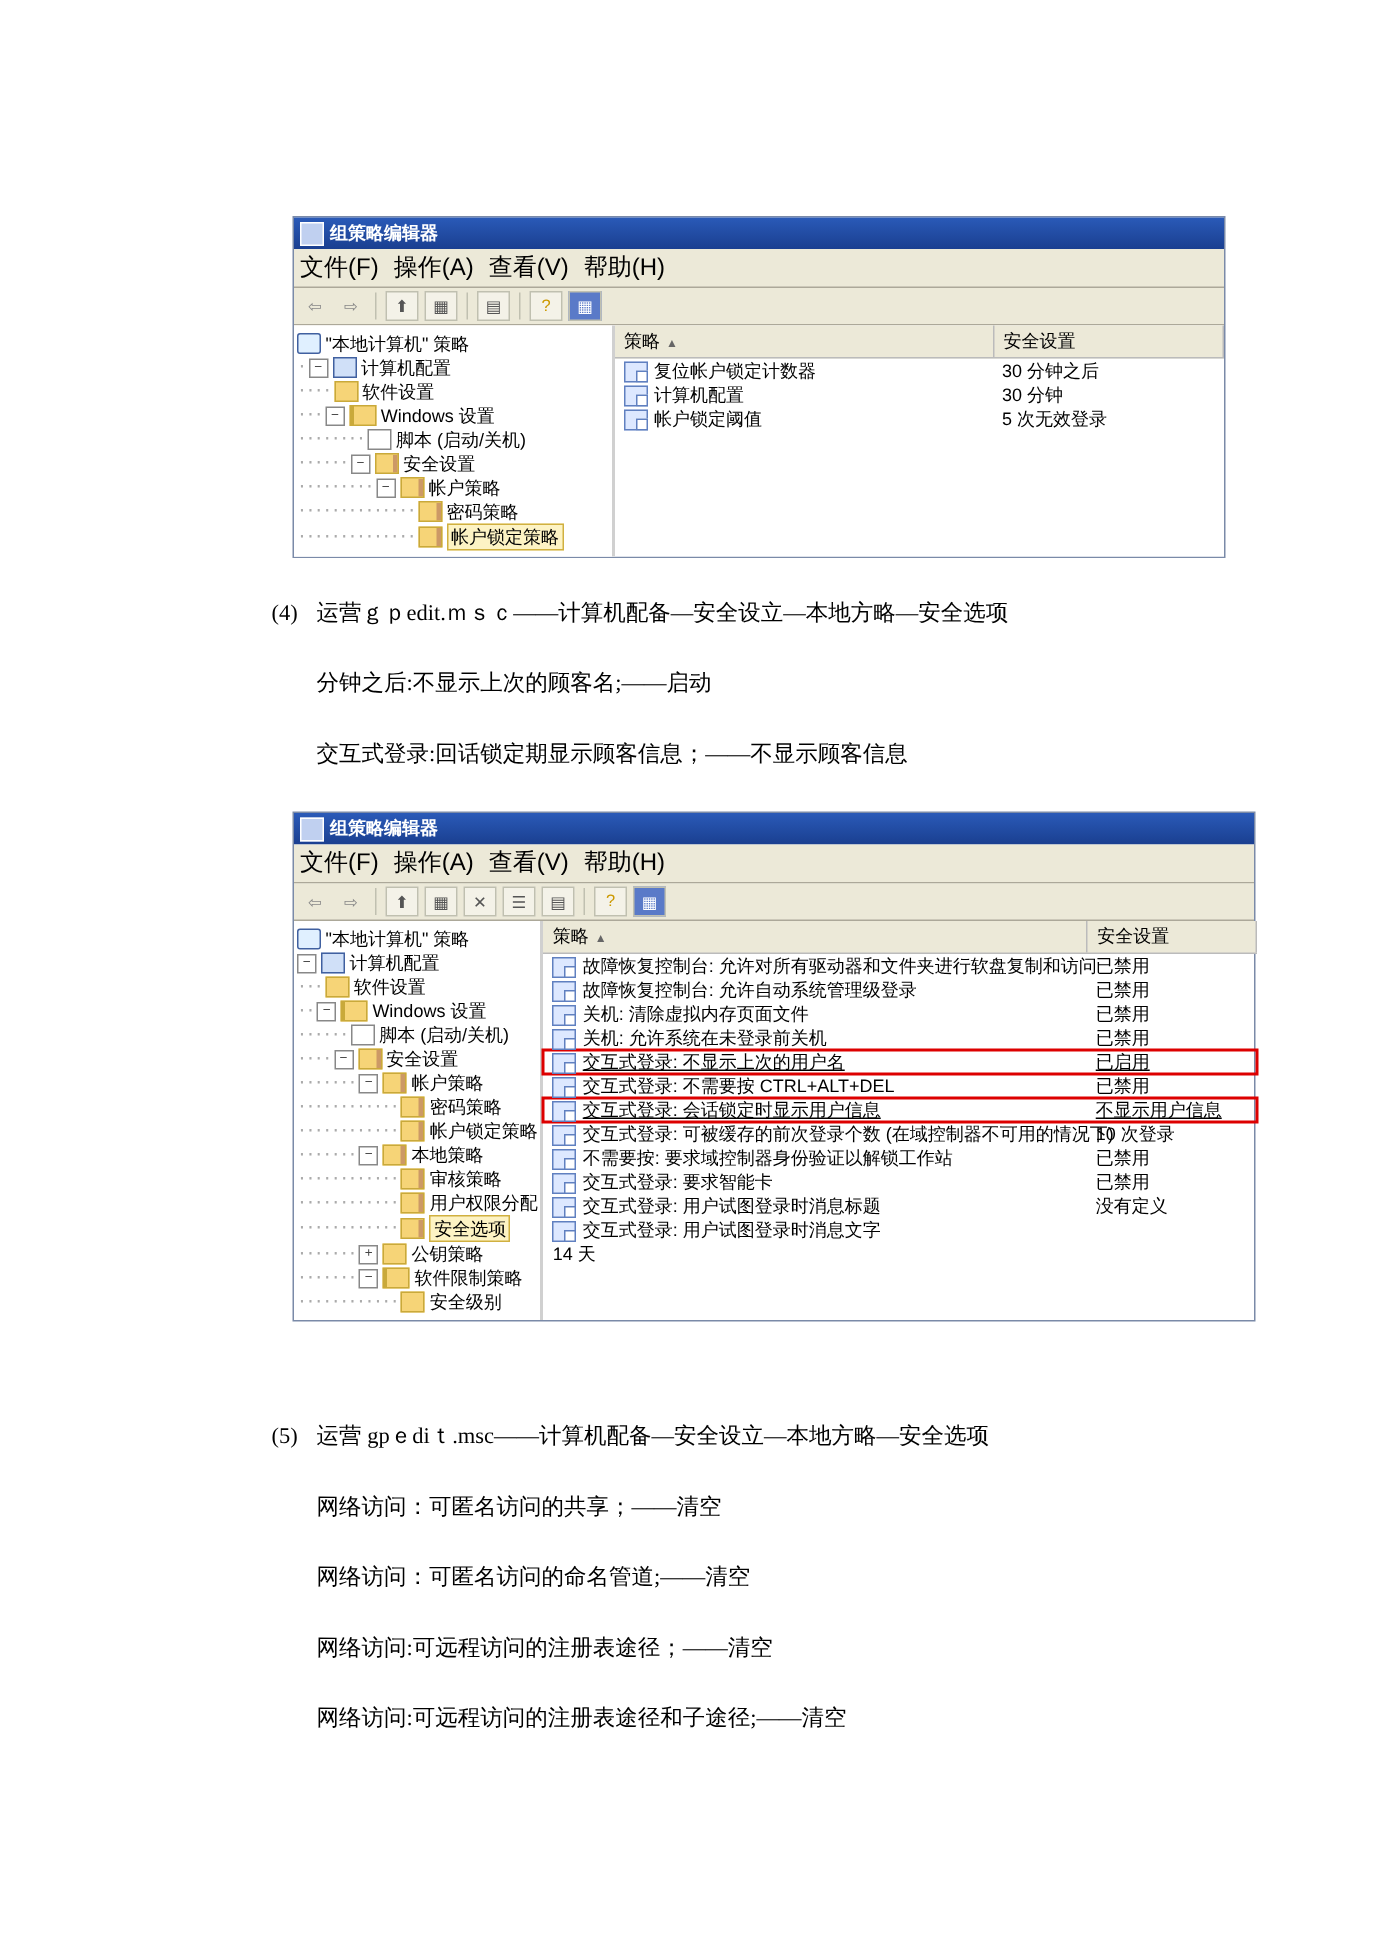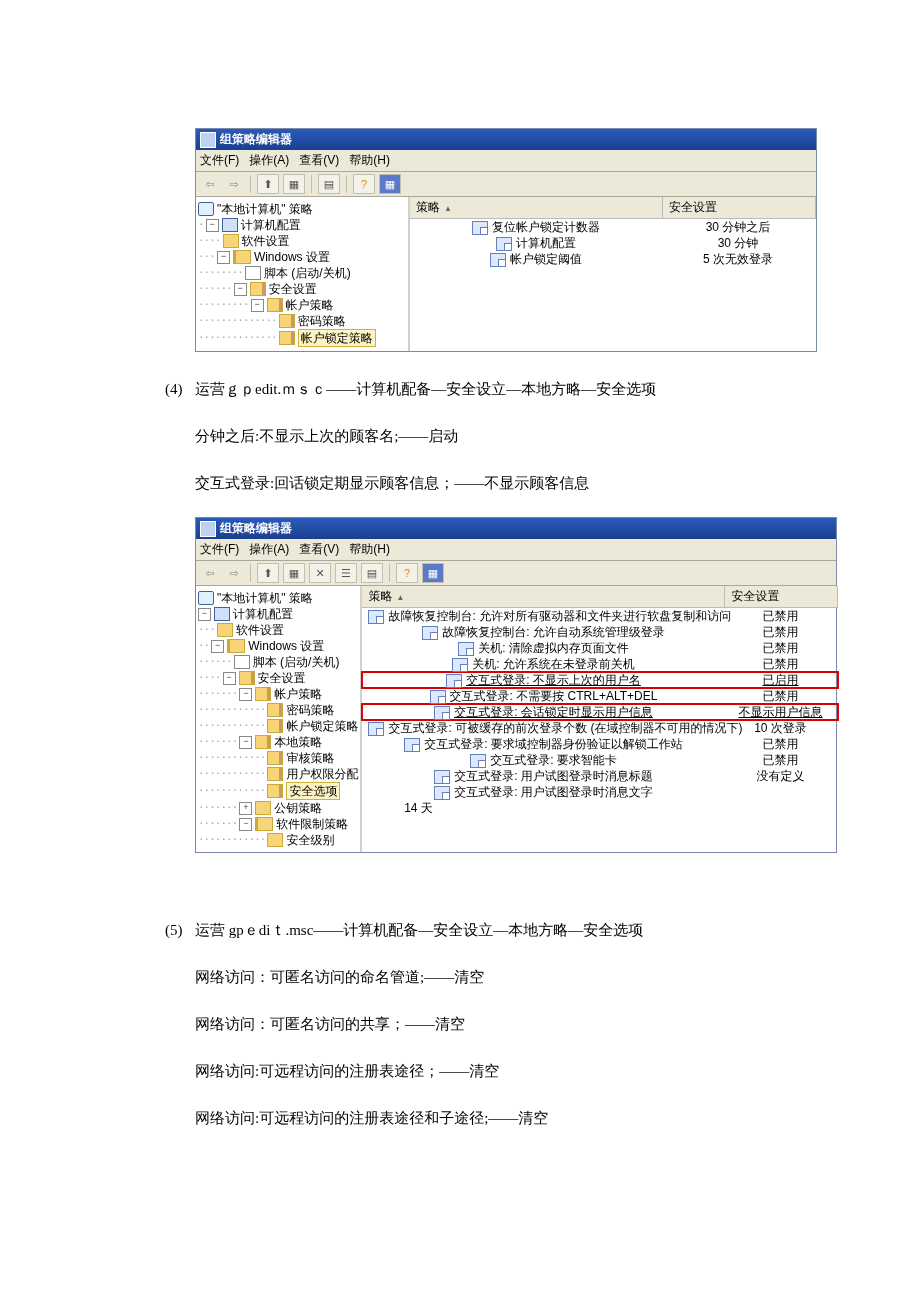--- a/index.html
+++ b/index.html
@@ -1,24 +1,24 @@
 <!DOCTYPE html>
 <html><head>
 <meta charset="utf-8">
 <style>
   body { margin:0; background:#fff; font-family:"Songti SC","SimSun",serif; font-size:15px; color:#000; width:920px; }
   .page { padding:120px 60px 100px 165px; }
   .item-num { display:inline-block; width:30px; }
-  .para { margin:0 0 20px 0; line-height:1.8; }
+  .para { margin:0 0 20px 16px; line-height:1.8; }
   .indent { padding-left:30px; }
 
-  .win { font-family:"Microsoft YaHei","SimSun",sans-serif; border:1px solid #7a8aa8; margin:8px 0 24px 0; }
+  .win { font-family:"Microsoft YaHei","SimSun",sans-serif; border:1px solid #7a8aa8; margin:24px 0 24px 0; }
   .titlebar { background:linear-gradient(#2a5ab8,#1a3f90); color:#fff; font-weight:bold; font-size:12px; padding:2px 4px; display:flex; align-items:center; gap:4px; }
   .titlebar .ticon { width:14px; height:14px; background:#c0d0f0; border:1px solid #fff; }
-  .menubar { background:#ece9d8; font-size:12px; padding:2px 4px; border-bottom:1px solid #aca899; display:flex; gap:10px; }
+  .menubar { background:#ece9d8; font-size:16px; padding:2px 4px; border-bottom:1px solid #aca899; display:flex; gap:10px; }
   .toolbar { background:#ece9d8; font-size:12px; padding:2px 4px; border-bottom:1px solid #aca899; display:flex; gap:4px; align-items:center; }
   .tbtn { width:20px; height:18px; border:1px solid #c0c0b0; background:#f4f2e8; display:flex; align-items:center; justify-content:center; font-size:11px; color:#555; }
   .tbtn.nav { border:none; background:none; color:#888; }
   .sep { width:1px; height:18px; background:#c0c0b0; margin:0 2px; }
 
   .body-area { display:flex; background:#fff; font-size:12px; }
   .tree { width:220px; border-right:2px solid #d0d0d0; padding:4px 2px; background:#fff; }
   .tree.w2 { width:190px; }
   .tree-row { display:flex; align-items:center; white-space:nowrap; line-height:16px; }
   .exp { width:11px; height:11px; border:1px solid #888; font-size:9px; line-height:9px; text-align:center; margin-right:3px; color:#444; background:#fff; }
@@ -28,21 +28,21 @@
   .ico.folder-open { background:#f6d477; border:1px solid #c9a93a; border-left:3px solid #c9a93a; }
   .ico.folder-sec { background:#f6d477; border:1px solid #c9a93a; box-shadow:inset -3px 0 0 #c96; }
   .ico.script { background:#fff; border:1px solid #888; }
   .ico.pc { background:#d0e0f8; border:1px solid #4060a0; }
   .ico.root { background:#e0f0ff; border:1px solid #4060a0; border-radius:2px; }
   .selbox { background:#fdf3c4; border:1px solid #d0b040; padding:0 2px; }
 
   .list { flex:1; }
   .list-hdr { display:flex; background:#ece9d8; border-bottom:1px solid #bbb;align-items:center; }
   .list-hdr .col { border-right:1px solid #bbb; padding:2px 6px; font-size:12px; }
-  .list-row { display:flex; padding:0 0; line-height:16px;text-align:center; }
+  .list-row { display:flex; padding:0 0; line-height:16px; }
   .list-row .col { padding:0 6px; white-space:nowrap; }
   .pico { width:14px; height:12px; display:inline-block; background:#dde8ff; border:1px solid #6080c0; margin-right:4px; vertical-align:middle; position:relative; }
   .pico:after { content:""; position:absolute; right:-1px; bottom:-1px; width:6px; height:6px; background:#fff; border:1px solid #6080c0; }
   .c1a { width:240px; } .c2a { width:140px; }
   .c1b { width:350px; } .c2b { width:100px; }
 
   .hl-row { outline:2px solid #d00; outline-offset:-1px;text-decoration:underline; }
   .sortglyph { font-size:8px; color:#666; margin-left:4px; }
 </style>
 </head>
@@ -297,21 +297,21 @@
             </div>
             <div class="list-row hl-row">
               <div class="col c1b"><span class="pico"></span><span>交互式登录: 会话锁定时显示用户信息</span></div>
               <div class="col c2b">不显示用户信息</div>
             </div>
             <div class="list-row">
               <div class="col c1b"><span class="pico"></span><span>交互式登录: 可被缓存的前次登录个数 (在域控制器不可用的情况下)</span></div>
               <div class="col c2b">10 次登录</div>
             </div>
             <div class="list-row">
-              <div class="col c1b"><span class="pico"></span><span>交互式登录: 要求域控制器身份验证以解锁工作站</span></div>
+              <div class="col c1b"><span class="pico"></span><span>不需要按: 要求域控制器身份验证以解锁工作站</span></div>
               <div class="col c2b">已禁用</div>
             </div>
             <div class="list-row">
               <div class="col c1b"><span class="pico"></span><span>交互式登录: 要求智能卡</span></div>
               <div class="col c2b">已禁用</div>
             </div>
             <div class="list-row">
               <div class="col c1b"><span class="pico"></span><span>交互式登录: 用户试图登录时消息标题</span></div>
               <div class="col c2b">没有定义</div>
             </div>
@@ -323,18 +323,18 @@
               <div class="col c2b">14 天</div>
             </div>
           </div>
       </div>
     </div>
   </div>
 
   <div style="height:40px;"></div>
 
   <p class="para"><span class="item-num">(5)</span><span>运营 gpｅdiｔ.msc——计算机配备—安全设立—本地方略—安全选项</span></p>
+  <p class="para indent">网络访问：可匿名访问的共享；——清空</p>
   <p class="para indent">网络访问：可匿名访问的命名管道;——清空</p>
-  <p class="para indent">网络访问：可匿名访问的共享；——清空</p>
   <p class="para indent">网络访问:可远程访问的注册表途径；——清空</p>
   <p class="para indent">网络访问:可远程访问的注册表途径和子途径;——清空</p>
 
 </div>
 
 </body></html>

